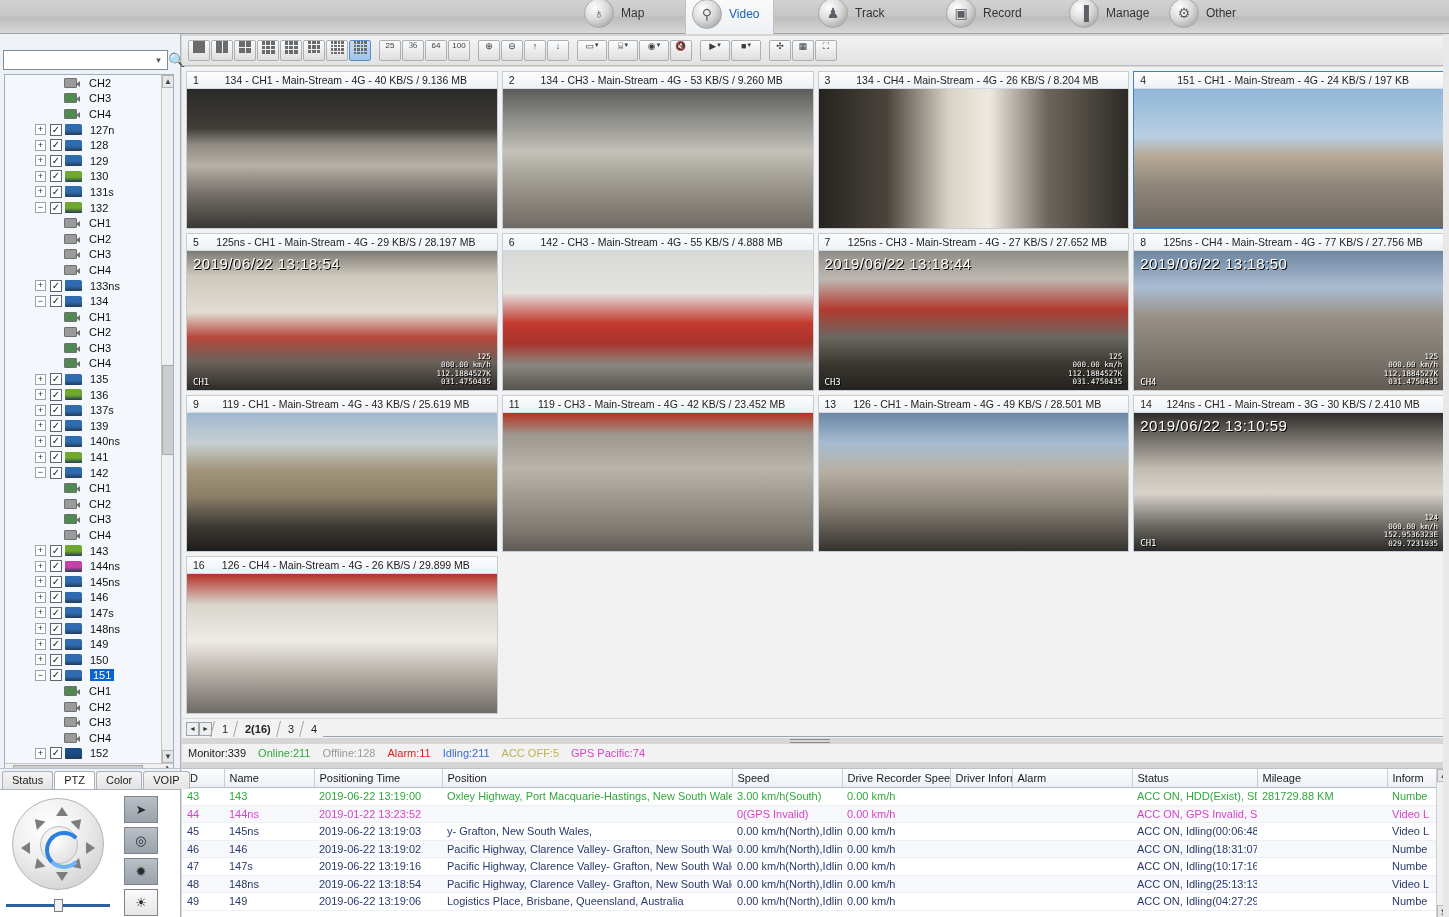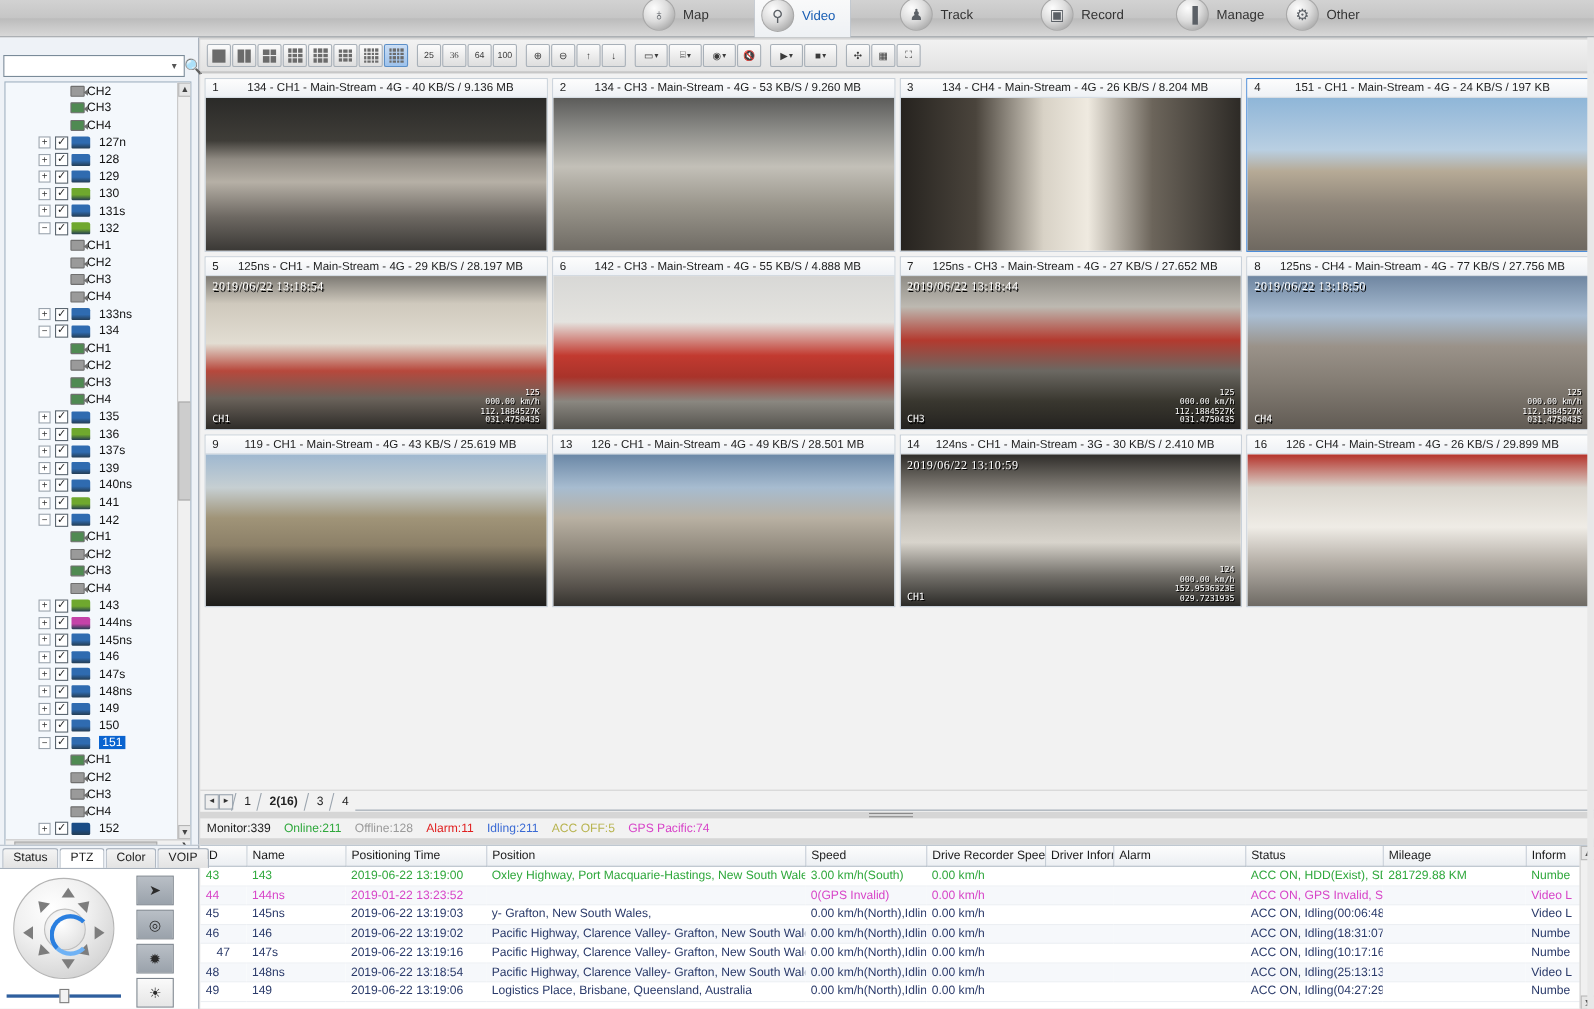--- a/index.html
+++ b/index.html
@@ -93,21 +93,21 @@
     position: relative;
   }
   .trow .cam.on { background: #4f8a52; }
   .trow .cam::after {
     content: ""; position: absolute; right: -4px; top: 2px;
     border-top: 3px solid transparent; border-bottom: 3px solid transparent;
     border-right: 4px solid #6f6f6f;
   }
   .trow .nm { margin-left: 8px; }
   .trow .nm.sel { background: #0a64d0; color: #fff; padding: 0 3px; }
-  .trow.child .nm { margin-left: 2px; }
+  .trow.child .nm { margin-left: 12px; }
   .trow .ind-ch { width: 56px; flex: none; }
 
   .tree-vscroll {
     position: absolute; right: 0; top: 0; width: 12px; height: 688px;
     background: #f0f0f0; border-left: 1px solid #c6c6c6;
   }
   .tree-vscroll .arrow {
     width: 12px; height: 13px; background: #e6e6e6; border: 1px solid #b5b5b5;
     text-align: center; font-size: 8px; line-height: 11px; color: #444;
   }
@@ -132,21 +132,21 @@
   
   .toolbar {
     position: absolute; left: 182px; top: 36px; width: 1267px; height: 30px;
     background: linear-gradient(to bottom, #f2f2f2, #e2e2e2);
     border-bottom: 1px solid #bdbdbd;
     display: flex; align-items: center; padding-left: 6px; gap: 1px;
   }
   .tbtn {
     width: 22px; height: 21px; border: 1px solid #a8b0b8;
     background: linear-gradient(to bottom, #fcfcfc, #dedede);
-    border-radius: 2px; display: flex; align-items: center; justify-content: center;
+    border-radius: 2px; display: flex; align-items: flex-start; justify-content: center;
     font-size: 9px; color: #3a3a3a; position: relative;
   }
   .tbtn.active { background: linear-gradient(to bottom,#c9ddf5,#9dc2ec); border-color: #5c8fc7; }
   .tbtn.wide { width: 30px; }
   .tsep { width: 6px; }
   .gm { display: grid; gap: 1px; }
   .gm i { background: #6b6b6b; display: block; }
   .tbtn .arw { font-size: 7px; margin-left: 1px; }
 
   
@@ -160,22 +160,22 @@
   .vcell.sel { border-color: #3b82d6; }
   .vhdr {
     height: 17px; background: linear-gradient(to bottom,#fdfdfd,#eef1f5);
     border-bottom: 1px solid #d3dae1;
     display: flex; align-items: center; font-size: 10.5px; color: #222;
   }
   .vhdr .num { width: 26px; text-align: left; padding-left: 6px; }
   .vhdr .cap { flex: 1; text-align: center; padding-right: 18px; }
   .vbody { flex: 1; position: relative; overflow: hidden; }
   .osd-time {
-    position: absolute; left: 6px; top: 4px; font-family: Liberation Serif, serif;
-    font-size: 11px; color: #fff; text-shadow: 1px 1px 0 #000; letter-spacing: .5px;
+    position: absolute; left: 6px; top: 4px; font-family: Liberation Sans, sans-serif;
+    font-size: 15px; color: #fff; text-shadow: 1px 1px 0 #000; letter-spacing: .5px;
   }
   .osd-ch {
     position: absolute; left: 6px; bottom: 3px; font-family: "DejaVu Sans Mono", monospace;
     font-size: 9px; color: #fff; text-shadow: 1px 1px 0 #000;
   }
   .osd-gps {
     position: absolute; right: 6px; bottom: 3px; text-align: right;
     font-family: "DejaVu Sans Mono", monospace; font-size: 7.5px; line-height: 8.5px;
     color: #fff; text-shadow: 1px 1px 0 #000;
   }
@@ -871,20 +871,29 @@
           </div>
         </div>
       </div>
       <div class="vcell">
         <div class="vhdr">
           <div class="num">9</div>
           <div class="cap">119 - CH1 - Main-Stream - 4G - 43 KB/S / 25.619 MB</div>
         </div>
         <div class="vbody">
           <div class="sc" style="background: linear-gradient(rgb(159, 184, 208) 0%, rgb(198, 207, 210) 22%, rgb(160, 148, 120) 42%, rgb(140, 128, 104) 60%, rgb(61, 58, 52) 82%, rgb(30, 29, 27) 100%);"></div>
+        </div>
+      </div>
+      <div class="vcell">
+        <div class="vhdr">
+          <div class="num">11</div>
+          <div class="cap">119 - CH3 - Main-Stream - 4G - 42 KB/S / 23.452 MB</div>
+        </div>
+        <div class="vbody">
+          <div class="sc" style="background: linear-gradient(rgb(182, 50, 31) 0%, rgb(156, 152, 144) 16%, rgb(184, 180, 172) 40%, rgb(154, 150, 142) 64%, rgb(124, 120, 112) 86%, rgb(94, 90, 84) 100%);"></div>
         </div>
       </div>
       <div class="vcell">
         <div class="vhdr">
           <div class="num">13</div>
           <div class="cap">126 - CH1 - Main-Stream - 4G - 49 KB/S / 28.501 MB</div>
         </div>
         <div class="vbody">
           <div class="sc" style="background: linear-gradient(rgb(106, 135, 166) 0%, rgb(167, 188, 208) 22%, rgb(184, 176, 162) 42%, rgb(143, 136, 124) 64%, rgb(85, 80, 74) 88%, rgb(52, 50, 46) 100%);"></div>
         </div>
@@ -1029,21 +1038,21 @@
           <td style="color: rgb(42, 58, 106);">Pacific Highway, Clarence Valley- Grafton, New South Wales,</td>
           <td style="color: rgb(42, 58, 106);">0.00 km/h(North),Idlin</td>
           <td style="color: rgb(42, 58, 106);">0.00 km/h</td>
           <td style="color: rgb(42, 58, 106);"></td>
           <td style="color: rgb(42, 58, 106);"></td>
           <td style="color: rgb(42, 58, 106);">ACC ON, Idling(18:31:07), 198572.71 KM</td>
           <td style="color: rgb(42, 58, 106);"></td>
           <td style="color: rgb(42, 58, 106);">Numbe</td>
         </tr>
         <tr>
-          <td style="color: rgb(42, 58, 106); text-align: center;">47</td>
+          <td style="color: rgb(42, 58, 106);">47</td>
           <td style="color: rgb(42, 58, 106);">147s</td>
           <td style="color: rgb(42, 58, 106);">2019-06-22 13:19:16</td>
           <td style="color: rgb(42, 58, 106);">Pacific Highway, Clarence Valley- Grafton, New South Wales,</td>
           <td style="color: rgb(42, 58, 106);">0.00 km/h(North),Idlin</td>
           <td style="color: rgb(42, 58, 106);">0.00 km/h</td>
           <td style="color: rgb(42, 58, 106);"></td>
           <td style="color: rgb(42, 58, 106);"></td>
           <td style="color: rgb(42, 58, 106);">ACC ON, Idling(10:17:16), 42847.59 KM</td>
           <td style="color: rgb(42, 58, 106);"></td>
           <td style="color: rgb(42, 58, 106);">Numbe</td>

